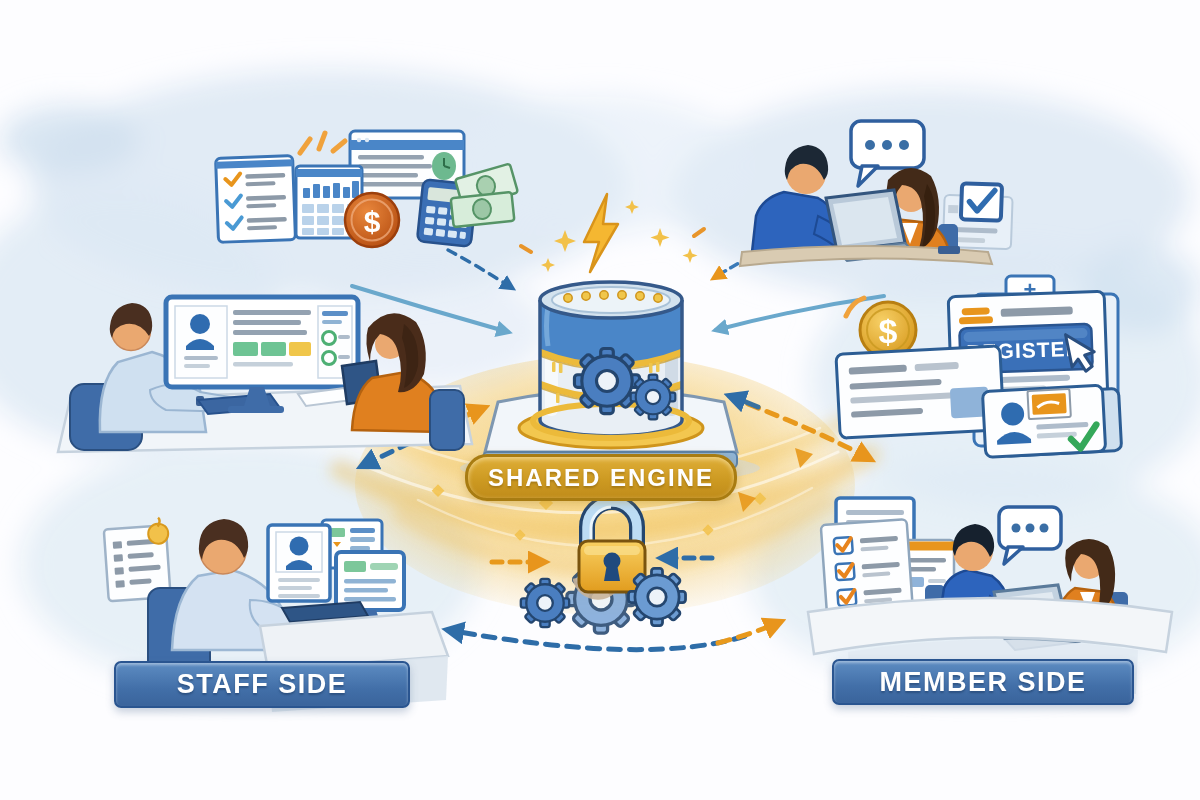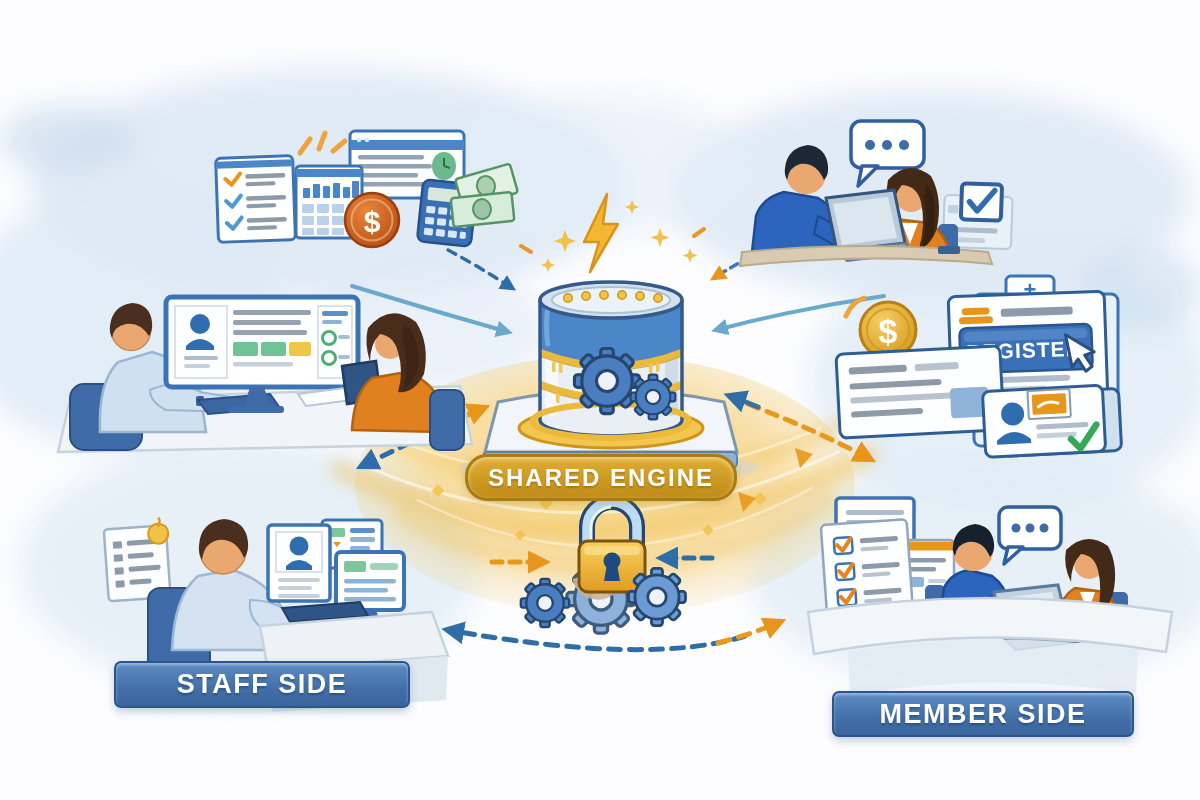--- a/index.html
+++ b/index.html
@@ -21,21 +21,21 @@
     box-shadow: inset 0 2px 5px rgba(255,240,195,.6), 0 2px 8px rgba(170,125,35,.35);
     font-size:24px; letter-spacing:2px; text-shadow:0 2px 2px rgba(125,88,12,.45);
   }
   .banner-blue {
     background:linear-gradient(180deg,#5d8cc2 0%, #426fa8 60%, #3a649c 100%);
     border:2px solid #2a5590; border-radius:7px;
     box-shadow: inset 0 2px 3px rgba(255,255,255,.4), 0 4px 8px rgba(70,100,140,.3);
     font-size:27px; letter-spacing:1.5px; text-shadow:0 2px 2px rgba(25,55,95,.5);
   }
   #staff-banner  { left:114px; top:661px; width:292px; height:43px; }
-  #member-banner { left:832px; top:691px; width:298px; height:42px; }
+  #member-banner { left:832px; top:659px; width:298px; height:42px; }
 </style>
 </head>
 <body>
 
 <div class="stage">
 <svg width="1200" height="800" viewBox="0 0 1200 800">
   <defs>
     <filter id="soft" x="-30%" y="-30%" width="160%" height="160%">
           <feGaussianBlur stdDeviation="14"></feGaussianBlur>
         </filter>

